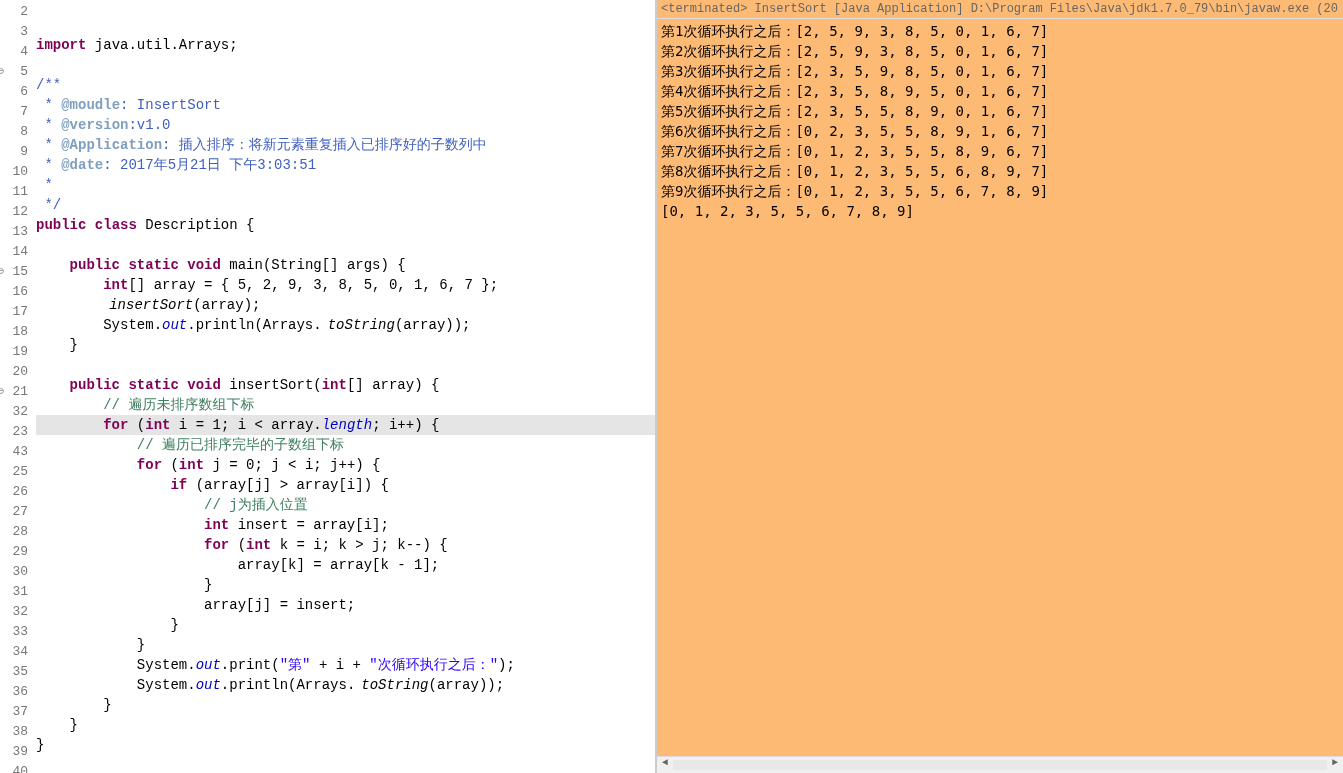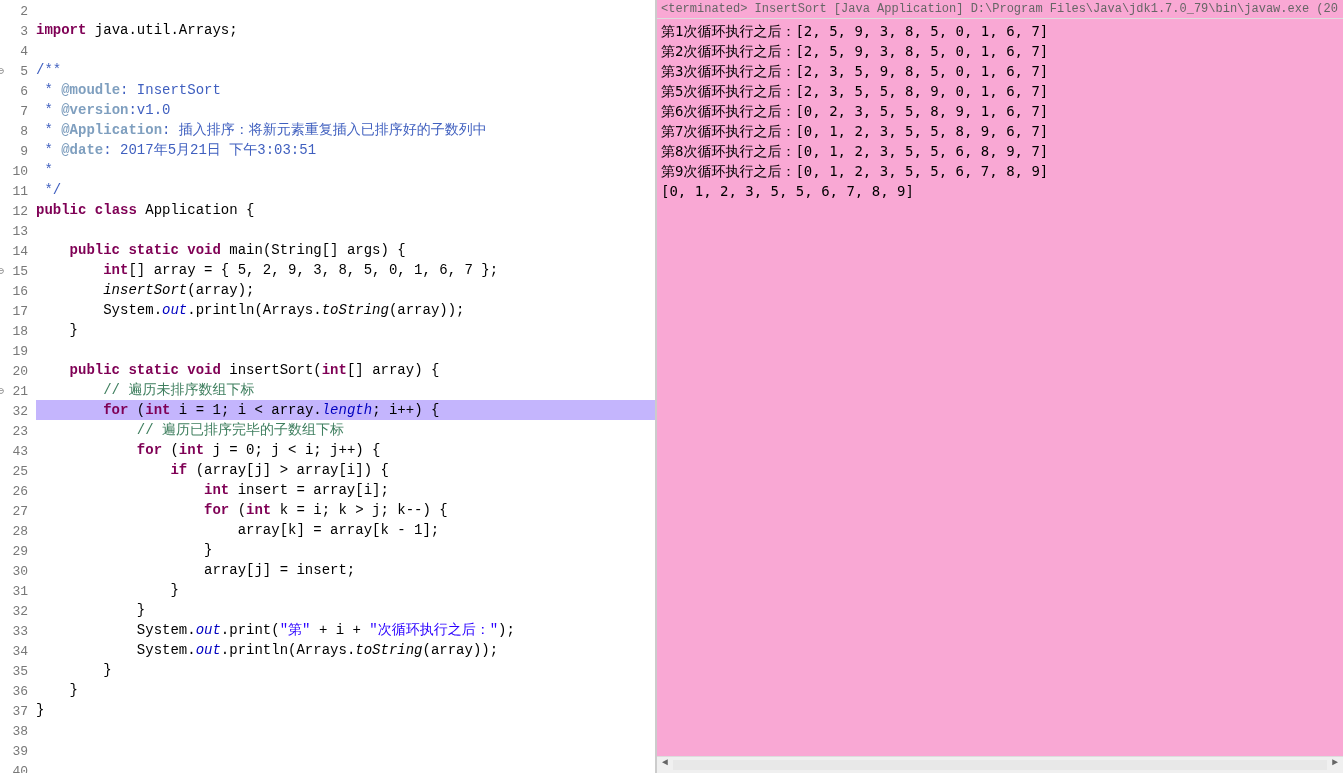--- a/index.html
+++ b/index.html
@@ -35,44 +35,44 @@
       position: relative;
     }
     .fold-marker {
       position: absolute;
       left: -2px;
       font-size: 10px;
       color: #888;
     }
     .code-area {
       flex: 1;
-      padding-top: 0;
+      padding-top: 15px;
       padding-left: 4px;
     }
     .code-line {
       height: 20px;
       line-height: 20px;
       white-space: pre;
     }
     .highlight {
-      background: #c4b5fd;
+      background: #e5e5e5;
     }
     .kw { color: #7f0055; font-weight: bold; }
     .comment { color: #3f7f5f; text-align: right; }
     .jdoc { color: #3f5fbf; }
     .jdoc-tag { color: #7f9fbf; font-weight: bold; }
     .string { color: #2a00ff; }
     .field { color: #0000c0; font-style: italic; }
-    .ital { font-style: italic; }
+    .ital { font-style: italic; margin-left: 6px; }
     
     .console-pane {
       flex: 1;
       display: flex;
       flex-direction: column;
-      background: #f9a8d4;
+      background: #fdba74;
       border-left: 1px solid #ccc;
     }
     .console-header {
       font-size: 12px;
       color: #666;
       padding: 2px 4px;
       border-bottom: 1px solid #ddd;
       white-space: nowrap;
       overflow: hidden;
     }
@@ -159,34 +159,35 @@
     <div class="code-line"></div>
     <div class="code-line"><span class="kw">import</span><span> java.util.Arrays;</span></div>
     <div class="code-line"></div>
     <div class="code-line"><span class="jdoc">/**</span></div>
     <div class="code-line"><span class="jdoc"> * </span><span class="jdoc-tag">@moudle</span><span class="jdoc">: InsertSort</span></div>
     <div class="code-line"><span class="jdoc"> * </span><span class="jdoc-tag">@version</span><span class="jdoc">:v1.0</span></div>
     <div class="code-line"><span class="jdoc"> * </span><span class="jdoc-tag">@Application</span><span class="jdoc">: 插入排序：将新元素重复插入已排序好的子数列中</span></div>
     <div class="code-line"><span class="jdoc"> * </span><span class="jdoc-tag">@date</span><span class="jdoc">: 2017年5月21日 下午3:03:51</span></div>
     <div class="code-line"><span class="jdoc"> *</span></div>
     <div class="code-line"><span class="jdoc"> */</span></div>
-    <div class="code-line"><span class="kw">public</span> <span class="kw">class</span><span> Application {</span></div>
+    <div class="code-line"><span class="kw">public</span> <span class="kw">class</span><span> Description {</span></div>
     <div class="code-line"></div>
     <div class="code-line">    <span class="kw">public</span> <span class="kw">static</span> <span class="kw">void</span><span> main(String[] args) {</span></div>
     <div class="code-line">        <span class="kw">int</span><span>[] array = { 5, 2, 9, 3, 8, 5, 0, 1, 6, 7 };</span></div>
     <div class="code-line">        <span class="ital">insertSort</span><span>(array);</span></div>
     <div class="code-line">        <span>System.</span><span class="field">out</span><span>.println(Arrays.</span><span class="ital">toString</span><span>(array));</span></div>
     <div class="code-line">    <span>}</span></div>
     <div class="code-line"></div>
     <div class="code-line">    <span class="kw">public</span> <span class="kw">static</span> <span class="kw">void</span><span> insertSort(</span><span class="kw">int</span><span>[] array) {</span></div>
     <div class="code-line">        <span class="comment">// 遍历未排序数组下标</span></div>
     <div class="code-line highlight">        <span class="kw">for</span><span> (</span><span class="kw">int</span><span> i = 1; i &lt; array.</span><span class="field">length</span><span>; i++) {</span></div>
     <div class="code-line">            <span class="comment">// 遍历已排序完毕的子数组下标</span></div>
     <div class="code-line">            <span class="kw">for</span><span> (</span><span class="kw">int</span><span> j = 0; j &lt; i; j++) {</span></div>
     <div class="code-line">                <span class="kw">if</span><span> (array[j] &gt; array[i]) {</span></div>
+    <div class="code-line">                    <span class="comment">// j为插入位置</span></div>
     <div class="code-line">                    <span class="kw">int</span><span> insert = array[i];</span></div>
     <div class="code-line">                    <span class="kw">for</span><span> (</span><span class="kw">int</span><span> k = i; k &gt; j; k--) {</span></div>
     <div class="code-line">                        <span>array[k] = array[k - 1];</span></div>
     <div class="code-line">                    <span>}</span></div>
     <div class="code-line">                    <span>array[j] = insert;</span></div>
     <div class="code-line">                <span>}</span></div>
     <div class="code-line">            <span>}</span></div>
     <div class="code-line">            <span>System.</span><span class="field">out</span><span>.print(</span><span class="string">"第"</span><span> + i + </span><span class="string">"次循环执行之后："</span><span>);</span></div>
     <div class="code-line">            <span>System.</span><span class="field">out</span><span>.println(Arrays.</span><span class="ital">toString</span><span>(array));</span></div>
     <div class="code-line">        <span>}</span></div>
@@ -195,20 +196,21 @@
     <div class="code-line"></div>
   </div>
 </div>
 
 <div class="console-pane">
   <div class="console-header">&lt;terminated&gt; InsertSort [Java Application] D:\Program Files\Java\jdk1.7.0_79\bin\javaw.exe (20</div>
   <div class="console-output" id="console-out">
       <div class="console-line">第1次循环执行之后：[2, 5, 9, 3, 8, 5, 0, 1, 6, 7]</div>
       <div class="console-line">第2次循环执行之后：[2, 5, 9, 3, 8, 5, 0, 1, 6, 7]</div>
       <div class="console-line">第3次循环执行之后：[2, 3, 5, 9, 8, 5, 0, 1, 6, 7]</div>
+      <div class="console-line">第4次循环执行之后：[2, 3, 5, 8, 9, 5, 0, 1, 6, 7]</div>
       <div class="console-line">第5次循环执行之后：[2, 3, 5, 5, 8, 9, 0, 1, 6, 7]</div>
       <div class="console-line">第6次循环执行之后：[0, 2, 3, 5, 5, 8, 9, 1, 6, 7]</div>
       <div class="console-line">第7次循环执行之后：[0, 1, 2, 3, 5, 5, 8, 9, 6, 7]</div>
       <div class="console-line">第8次循环执行之后：[0, 1, 2, 3, 5, 5, 6, 8, 9, 7]</div>
       <div class="console-line">第9次循环执行之后：[0, 1, 2, 3, 5, 5, 6, 7, 8, 9]</div>
       <div class="console-line">[0, 1, 2, 3, 5, 5, 6, 7, 8, 9]</div>
     </div>
   <div class="scrollbar-horizontal">
     <div class="scroll-arrow">◄</div>
     <div class="scroll-track"></div>

